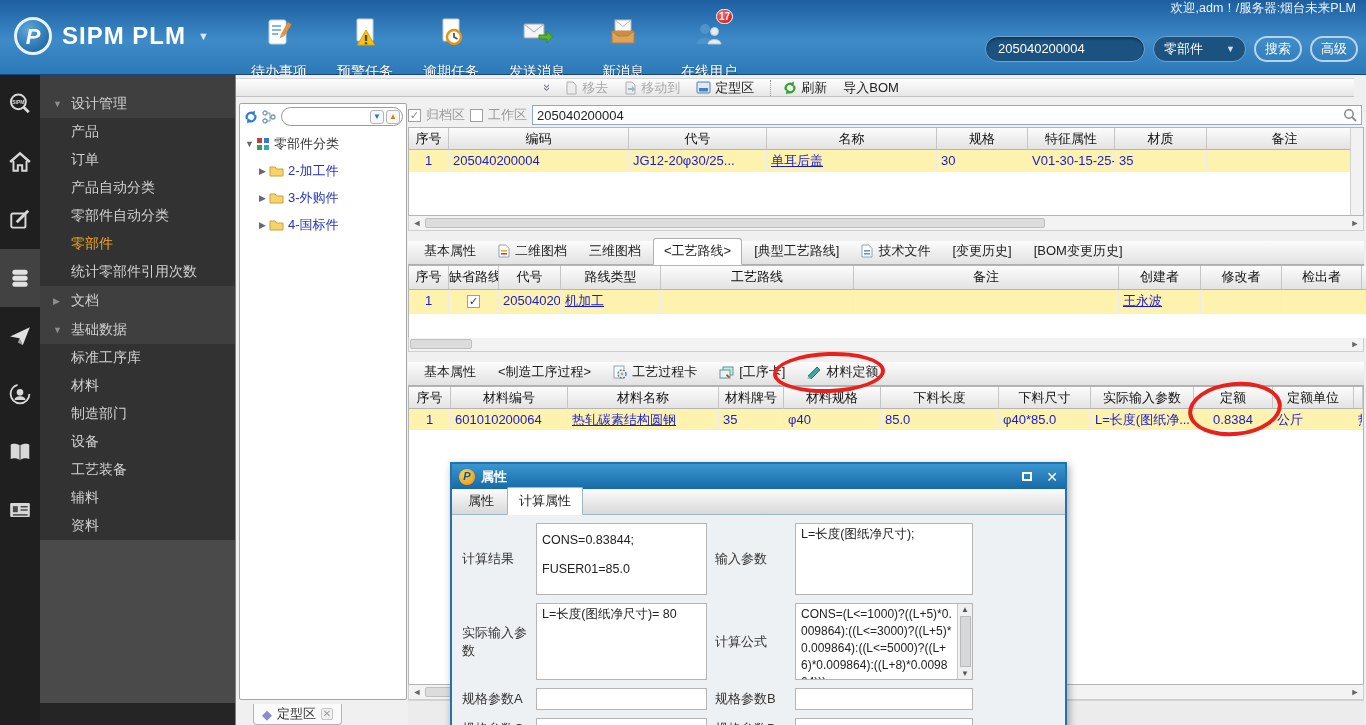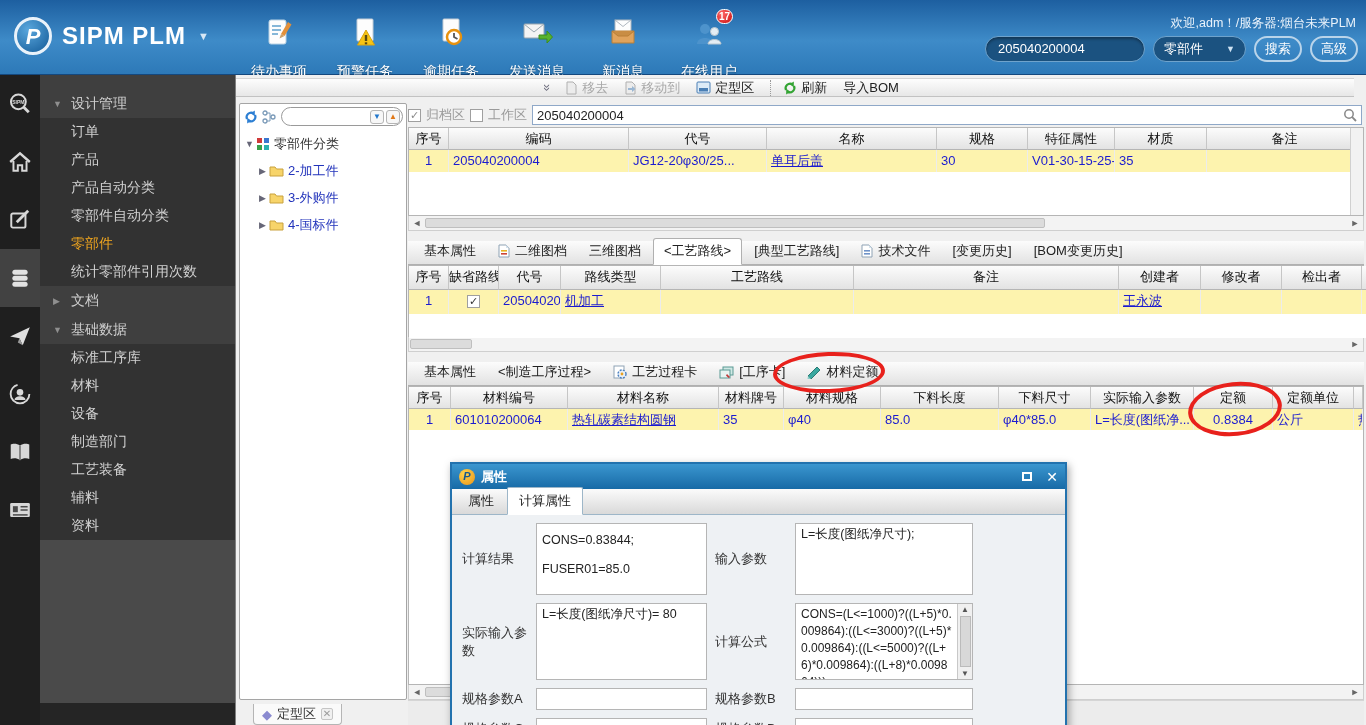--- a/index.html
+++ b/index.html
@@ -9,21 +9,21 @@
  background:linear-gradient(#1d5fa0,#3e8bc8 55%,#2d79b8);border-bottom:1px solid #14487e}
 .logo{position:absolute;left:14px;top:17px;display:flex;align-items:center;gap:10px}
 .logo-circle{width:38px;height:38px;border-radius:50%;background:radial-gradient(circle at 35% 30%,#5aa7dd,#135a97);border:3px solid #e9f2fa;color:#fff;font-weight:bold;font-style:italic;font-size:22px;text-align:center;line-height:33px}
 .logo-text{color:#fff;font-size:24px;font-weight:bold;letter-spacing:1px}
 .logo-caret{color:#d7e7f5;font-size:11px;margin-left:2px}
 .nav{position:absolute;left:243px;top:13px;display:flex;gap:14px}
 .nav-item{width:72px;display:flex;flex-direction:column;align-items:center;color:#fff;font-size:14px;cursor:default;position:relative}
 .nav-ico{height:34px;display:flex;align-items:flex-end}
 .nav-label{margin-top:16px;text-shadow:0 1px 2px rgba(0,0,0,.4);white-space:nowrap}
 .badge{position:absolute;top:-4px;right:12px;min-width:17px;height:15px;background:radial-gradient(circle at 35% 30%,#f66,#c90f0f);border:1px solid #fff;border-radius:8px;color:#fff;font-size:10px;font-weight:bold;text-align:center;line-height:13px;padding:0 2px}
-.welcome{position:absolute;right:10px;top:15px;color:#eaf3fb;font-size:12.5px}
+.welcome{position:absolute;right:10px;top:0;color:#eaf3fb;font-size:12.5px}
 .hsearch{position:absolute;right:8px;top:36px;display:flex;gap:8px;align-items:center}
 .hinput{width:160px;height:26px;border-radius:13px;background:#1b5280;border:1px solid #6fa3cc;box-shadow:inset 0 2px 3px rgba(0,0,0,.35);color:#fff;font-size:13px;line-height:24px;padding:0 12px}
 .hselect{width:93px;height:26px;border-radius:13px;background:#1b5280;border:1px solid #6fa3cc;color:#fff;font-size:13px;display:flex;align-items:center;justify-content:space-between;padding:0 10px}
 .hselect .car{font-size:9px;color:#cfe3f3}
 .hbtn{width:48px;height:26px;border-radius:13px;border:2px solid #b9d4ea;color:#fff;font-size:13px;display:flex;align-items:center;justify-content:center;background:transparent}
 
 .sidestrip{position:absolute;left:0;top:75px;width:40px;height:650px;background:#1f1f1f;display:flex;flex-direction:column;align-items:center}
 .strip-item{width:40px;height:58px;display:flex;align-items:center;justify-content:center}
 .strip-item.active{background:#424242}
 .sidemenu{position:absolute;left:40px;top:75px;width:195px;height:650px;background:#3f3f3f;color:#cfcfcf;font-size:14px;display:flex;flex-direction:column}
@@ -259,40 +259,40 @@
   </div>
 </div>
 
 <div class="sidemenu">
   <div style="height:14px"></div>
   <div class="msec">
     <span class="car">▼</span>
     <span>设计管理</span>
   </div>
   <div class="mgroup">
+    <div class="mitem">产品</div>
     <div class="mitem">订单</div>
-    <div class="mitem">产品</div>
     <div class="mitem">产品自动分类</div>
     <div class="mitem">零部件自动分类</div>
     <div class="mitem active">零部件</div>
     <div class="mitem">统计零部件引用次数</div>
   </div>
   <div class="msec">
     <span class="car">▶</span>
     <span>文档</span>
   </div>
   <div class="msec">
     <span class="car">▼</span>
     <span>基础数据</span>
   </div>
   <div class="mgroup">
     <div class="mitem">标准工序库</div>
     <div class="mitem">材料</div>
+    <div class="mitem">制造部门</div>
     <div class="mitem">设备</div>
-    <div class="mitem">制造部门</div>
     <div class="mitem">工艺装备</div>
     <div class="mitem">辅料</div>
     <div class="mitem">资料</div>
   </div>
   <div class="mfill"></div>
   <div class="mbottom"></div>
 </div>
 
 <div class="main">
 

